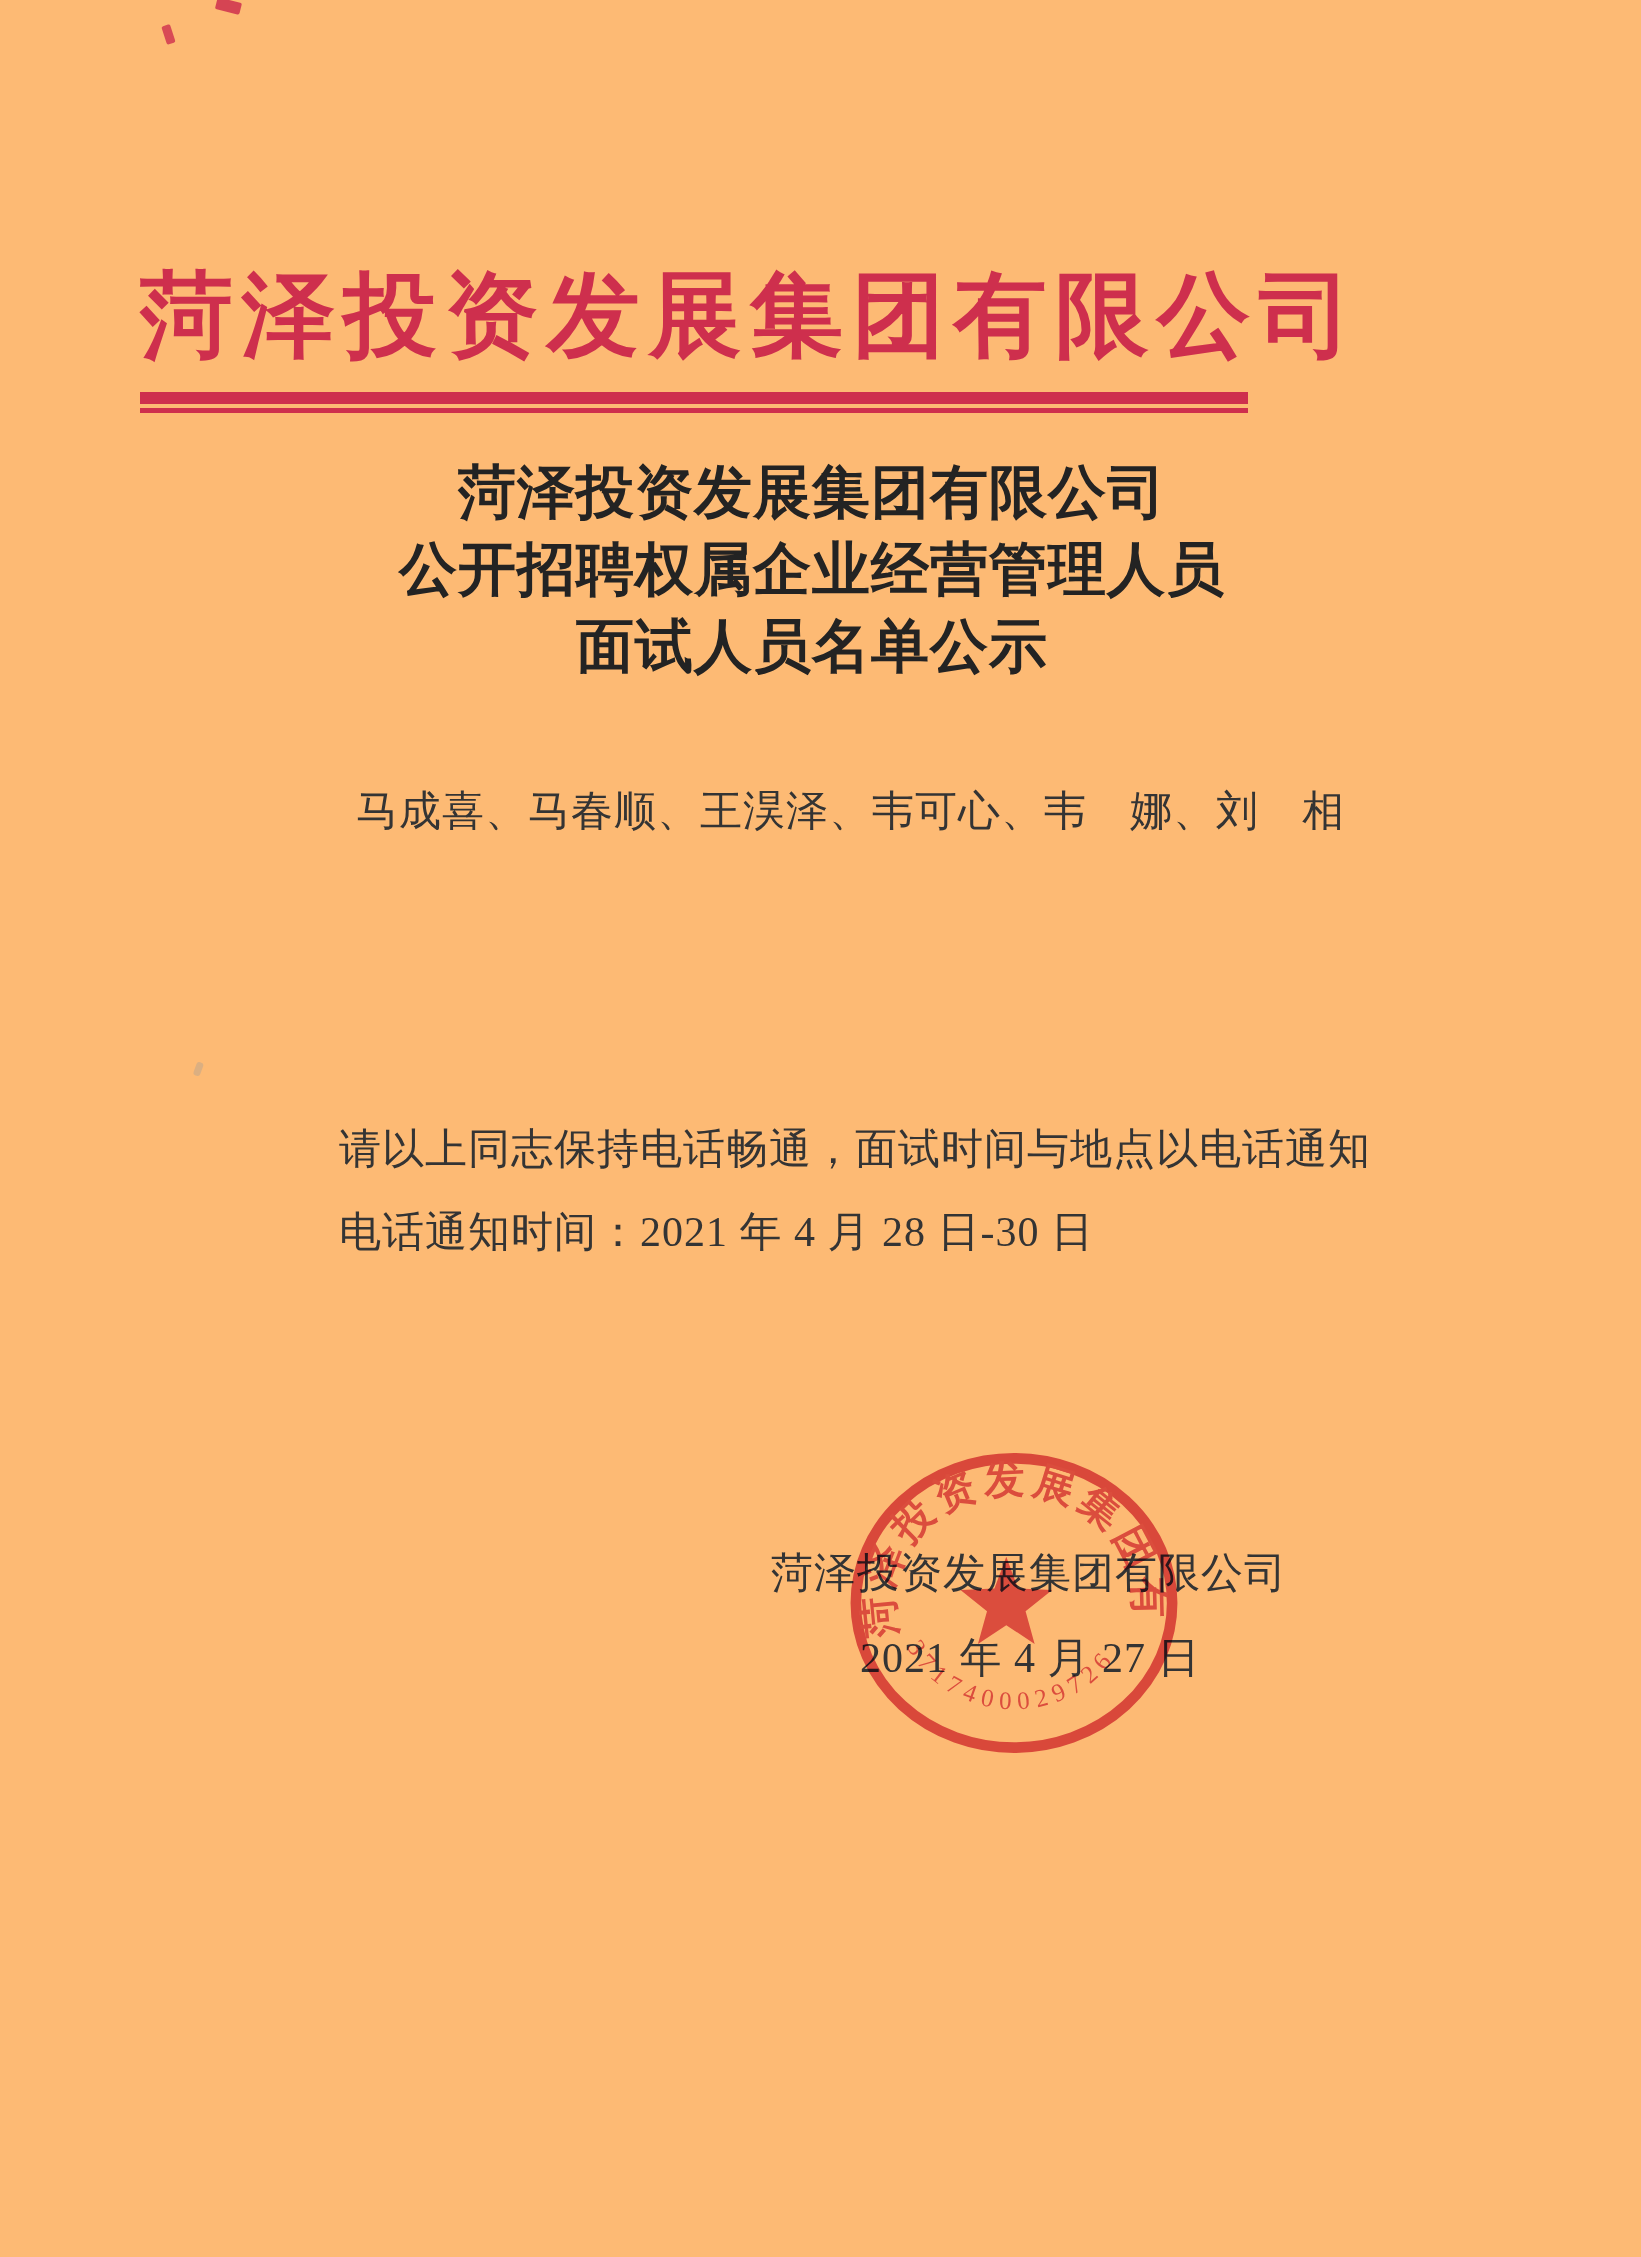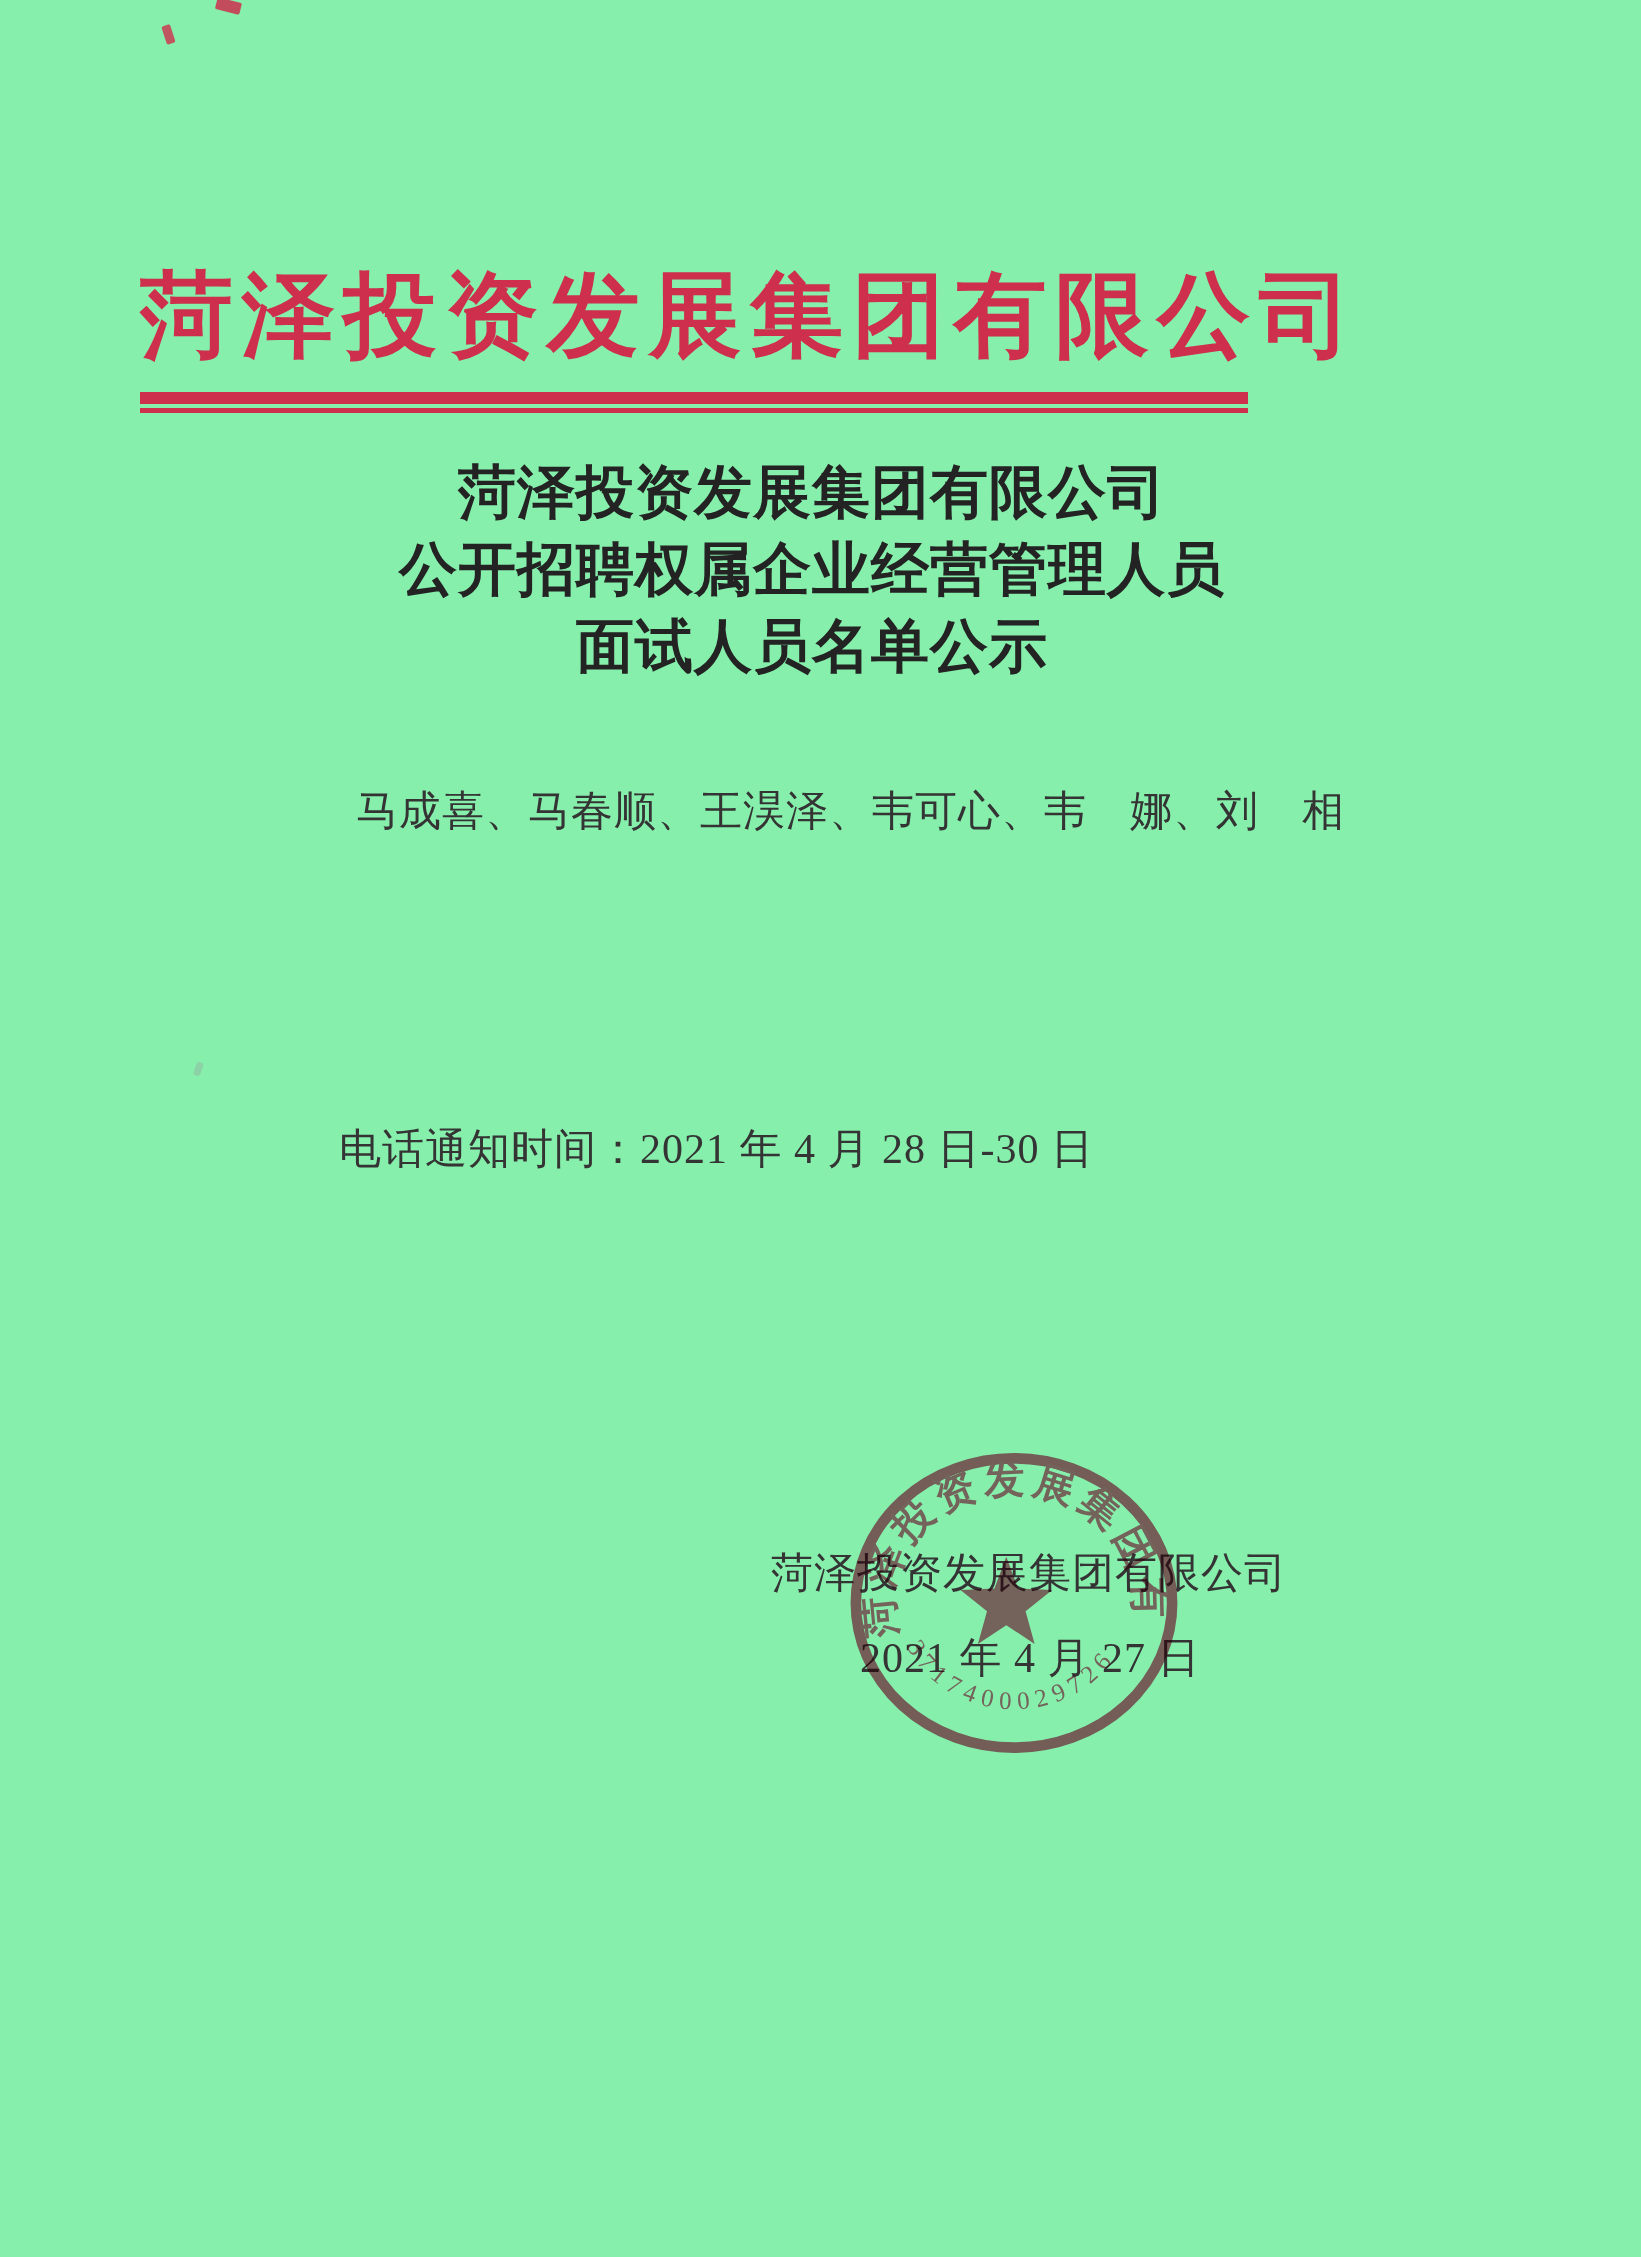--- a/index.html
+++ b/index.html
@@ -5,21 +5,21 @@
   html, body {
     margin: 0;
     padding: 0;
     background: #e8e8e8;
   }
   .page {
     position: relative;
     width: 1641px;
     height: 2257px;
     margin: 0 auto;
-    background: #86efac;
+    background: #fdba74;
     overflow: hidden;
     font-family: "Liberation Serif", "DejaVu Serif", serif;
   }
 
   
   .speck { position: absolute; background: #ce2f4d; }
   .speck-1 { left: 216px; top: 0; width: 25px; height: 11.6px; transform: rotate(14deg); opacity: .85; border-radius: 1.9px; }
   .speck-2 { left: 164px; top: 25px; width: 8.7px; height: 19.3px; transform: rotate(-18deg); opacity: .8; border-radius: 1.9px; }
   .speck-3 { left: 195px; top: 1062px; width: 6.8px; height: 13.5px; background: #9a9a9a; opacity: .35; transform: rotate(20deg); border-radius: 2.9px; }
 
@@ -131,20 +131,21 @@
     <div>菏泽投资发展集团有限公司</div>
     <div>公开招聘权属企业经营管理人员</div>
     <div>面试人员名单公示</div>
   </div>
 
   <div class="names">
     <div>马成喜、马春顺、王淏泽、韦可心、韦　娜、刘　相</div>
   </div>
 
   <div class="body-para">
+    <div class="indent">请以上同志保持电话畅通，面试时间与地点以电话通知</div>
     <div class="indent">电话通知时间：2021 年 4 月 28 日-30 日</div>
   </div>
 
   <div class="signature">
     <div class="sig-company">菏泽投资发展集团有限公司</div>
     <div class="sig-date">2021 年 4 月 27 日</div>
   </div>
 
   <svg class="seal" viewBox="-178 -168 356 336" xmlns="http://www.w3.org/2000/svg">
     <defs>

